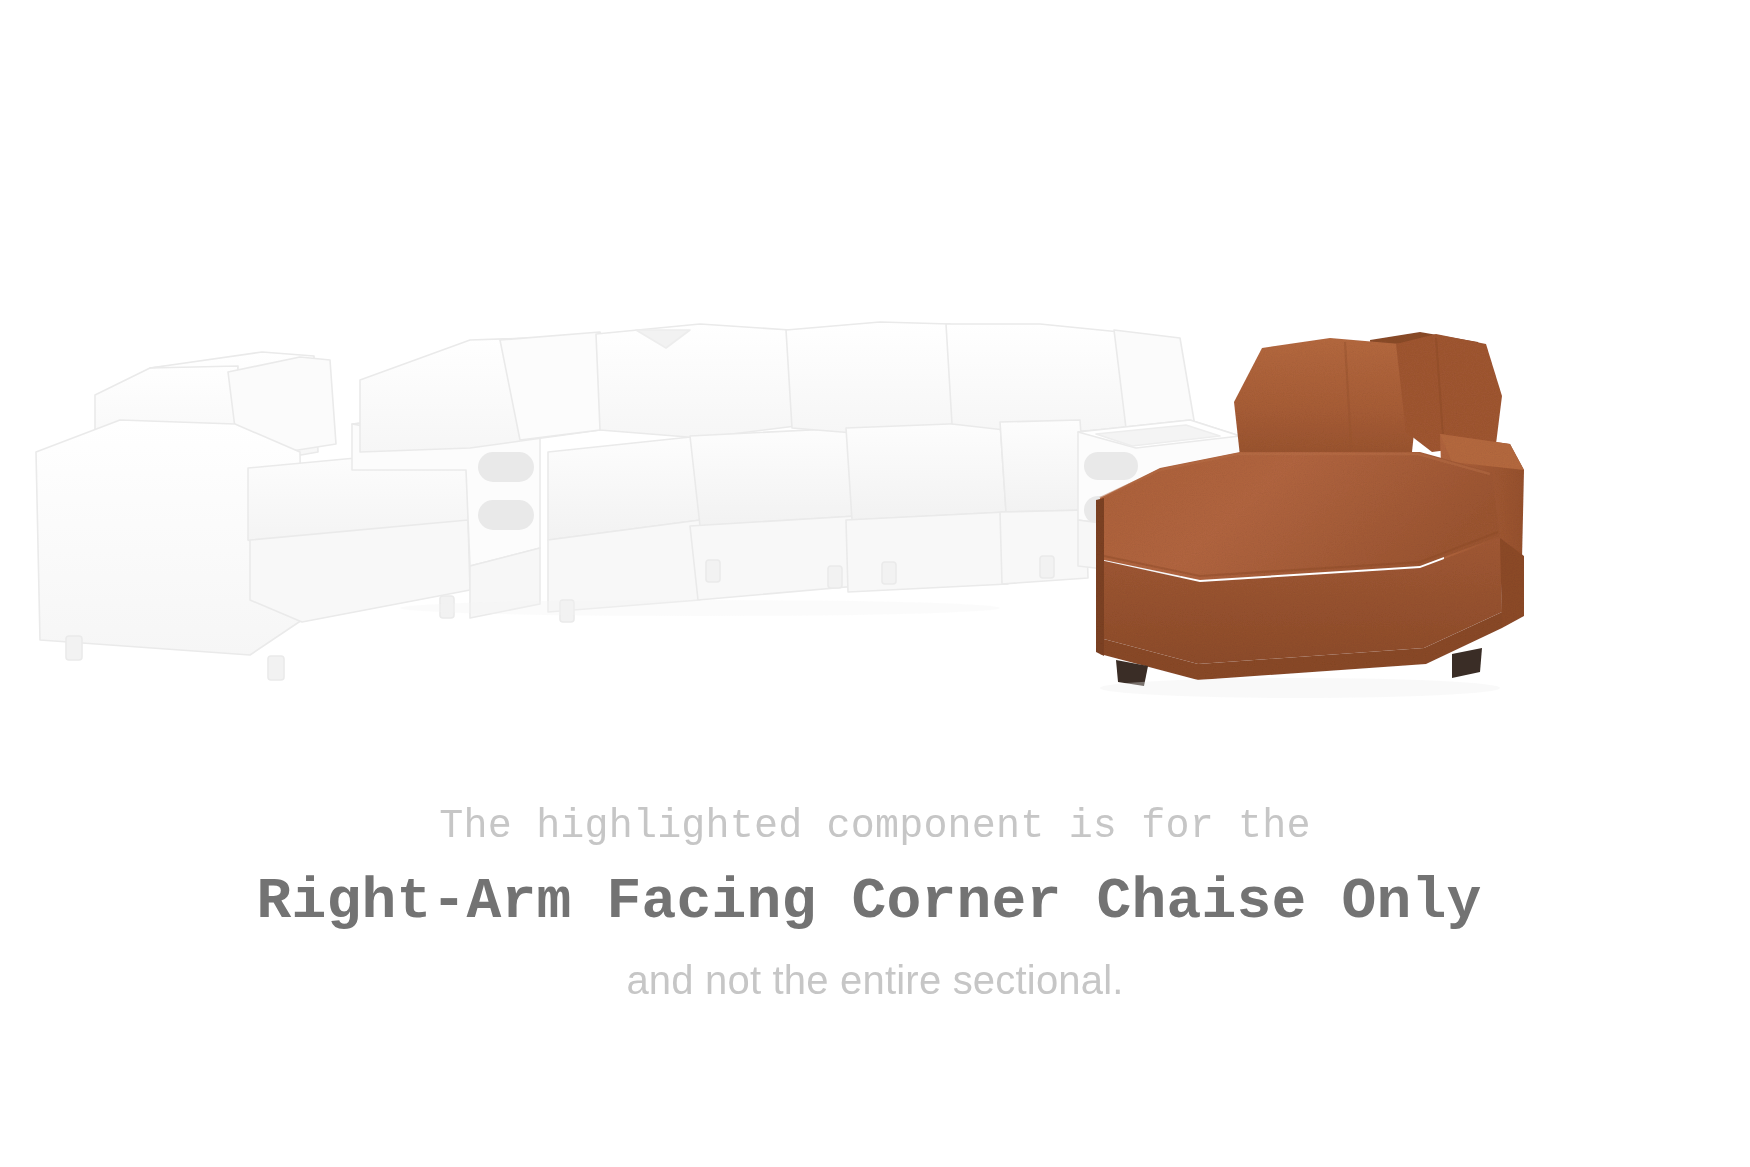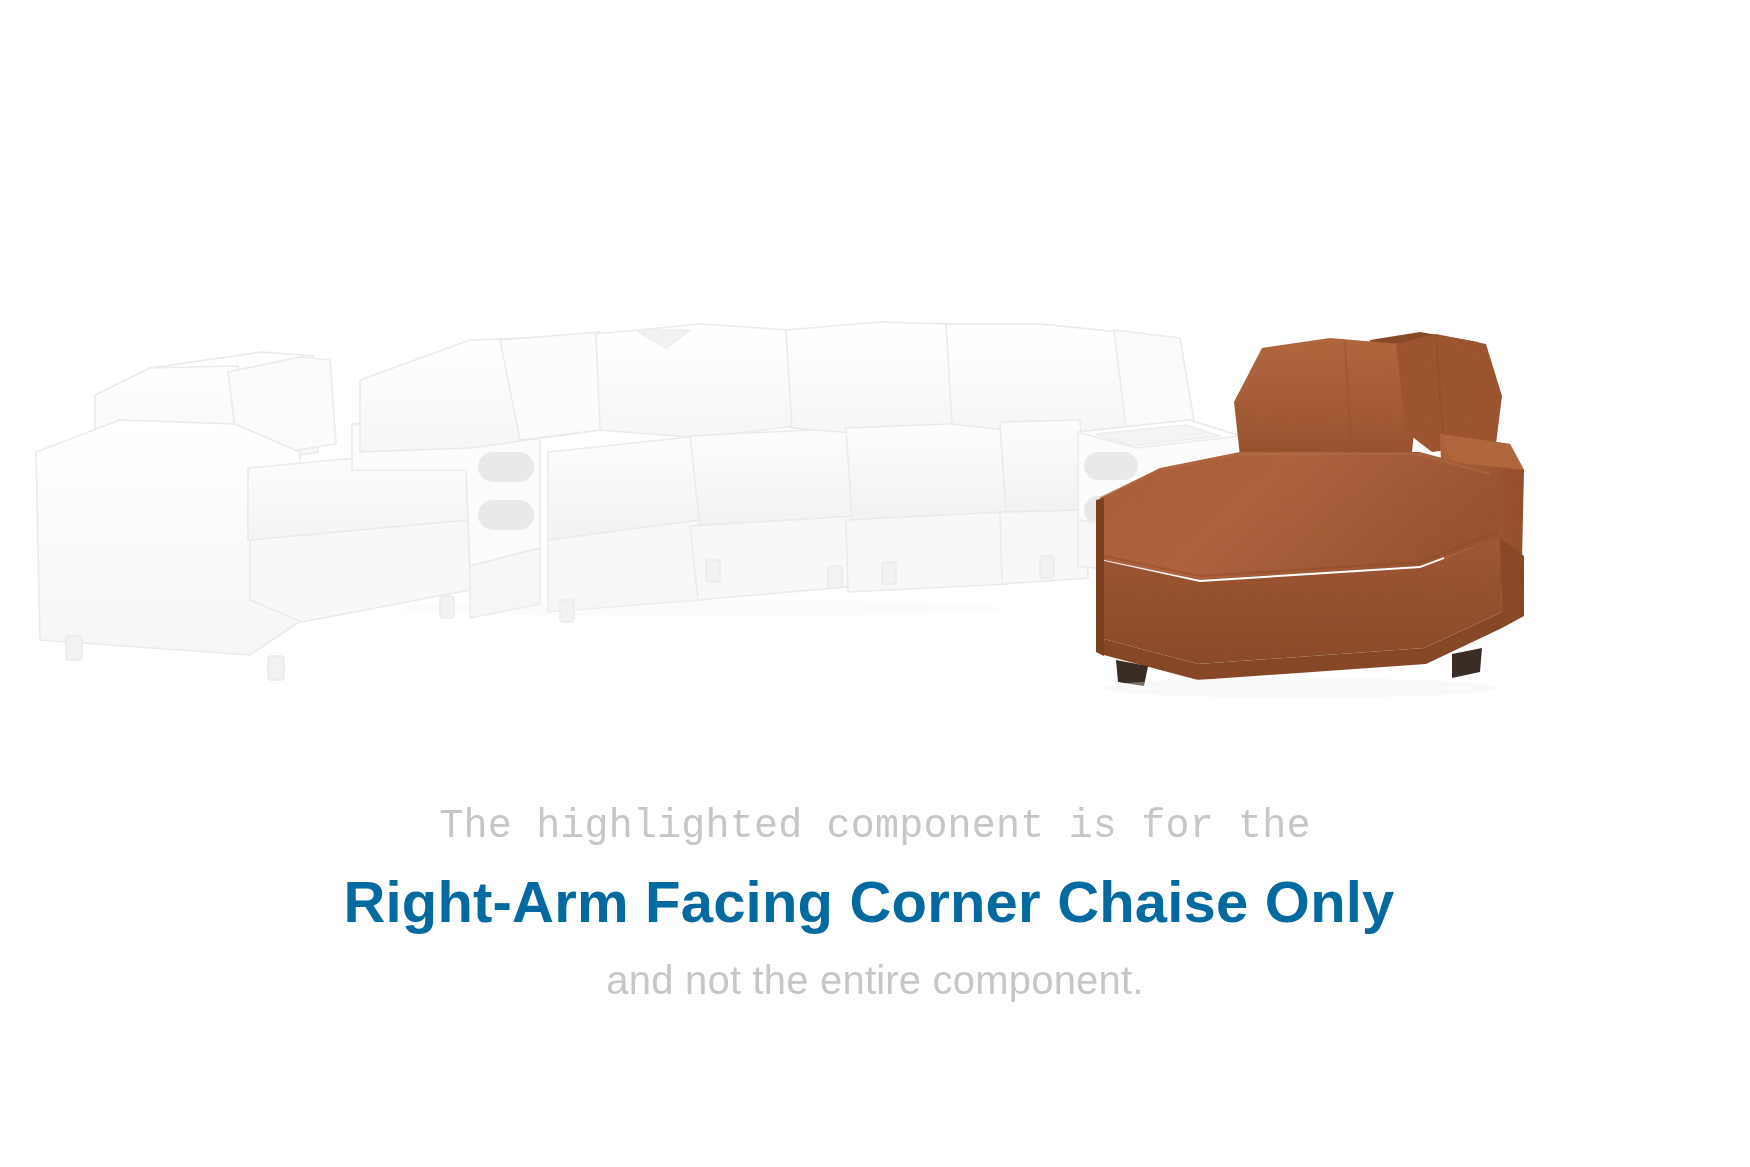--- a/index.html
+++ b/index.html
@@ -45,25 +45,25 @@
     font-family: Liberation Mono, monospace;
     font-size: 40px;
     font-weight: 400;
     letter-spacing: 0.2px;
     color: #c6c6c6;
     line-height: 1.35;
     margin: 0;
     padding: 0 0 6px 0;
   }
   .cap-line2 {
-    font-family: Liberation Sans, sans-serif;
+    font-family: Liberation Mono, monospace;
     font-size: 58px;
     font-weight: 700;
     letter-spacing: 0.2px;
-    color: #0369a1;
+    color: #737373;
     line-height: 1.25;
     margin: 0;
     padding: 6px 12px 10px 0;
   }
   .cap-line3 {
     font-family: "Liberation Sans Narrow", "Liberation Sans", sans-serif;
     font-size: 40px;
     font-weight: 400;
     letter-spacing: 0.2px;
     color: #c6c6c6;
@@ -227,16 +227,16 @@
       <g opacity="0.35">
         <ellipse cx="1300" cy="688" rx="200" ry="10" fill="#eeeeee"></ellipse>
         <ellipse cx="700" cy="608" rx="300" ry="8" fill="#f4f4f4"></ellipse>
       </g>
     </svg>
   </div>
 
   <div id="caption">
     <p class="cap-line1">The highlighted component is for the</p>
     <p class="cap-line2">Right-Arm Facing Corner Chaise Only</p>
-    <p class="cap-line3">and not the entire component.</p>
+    <p class="cap-line3">and not the entire sectional.</p>
   </div>
 
 </div>
 
 </body></html>

